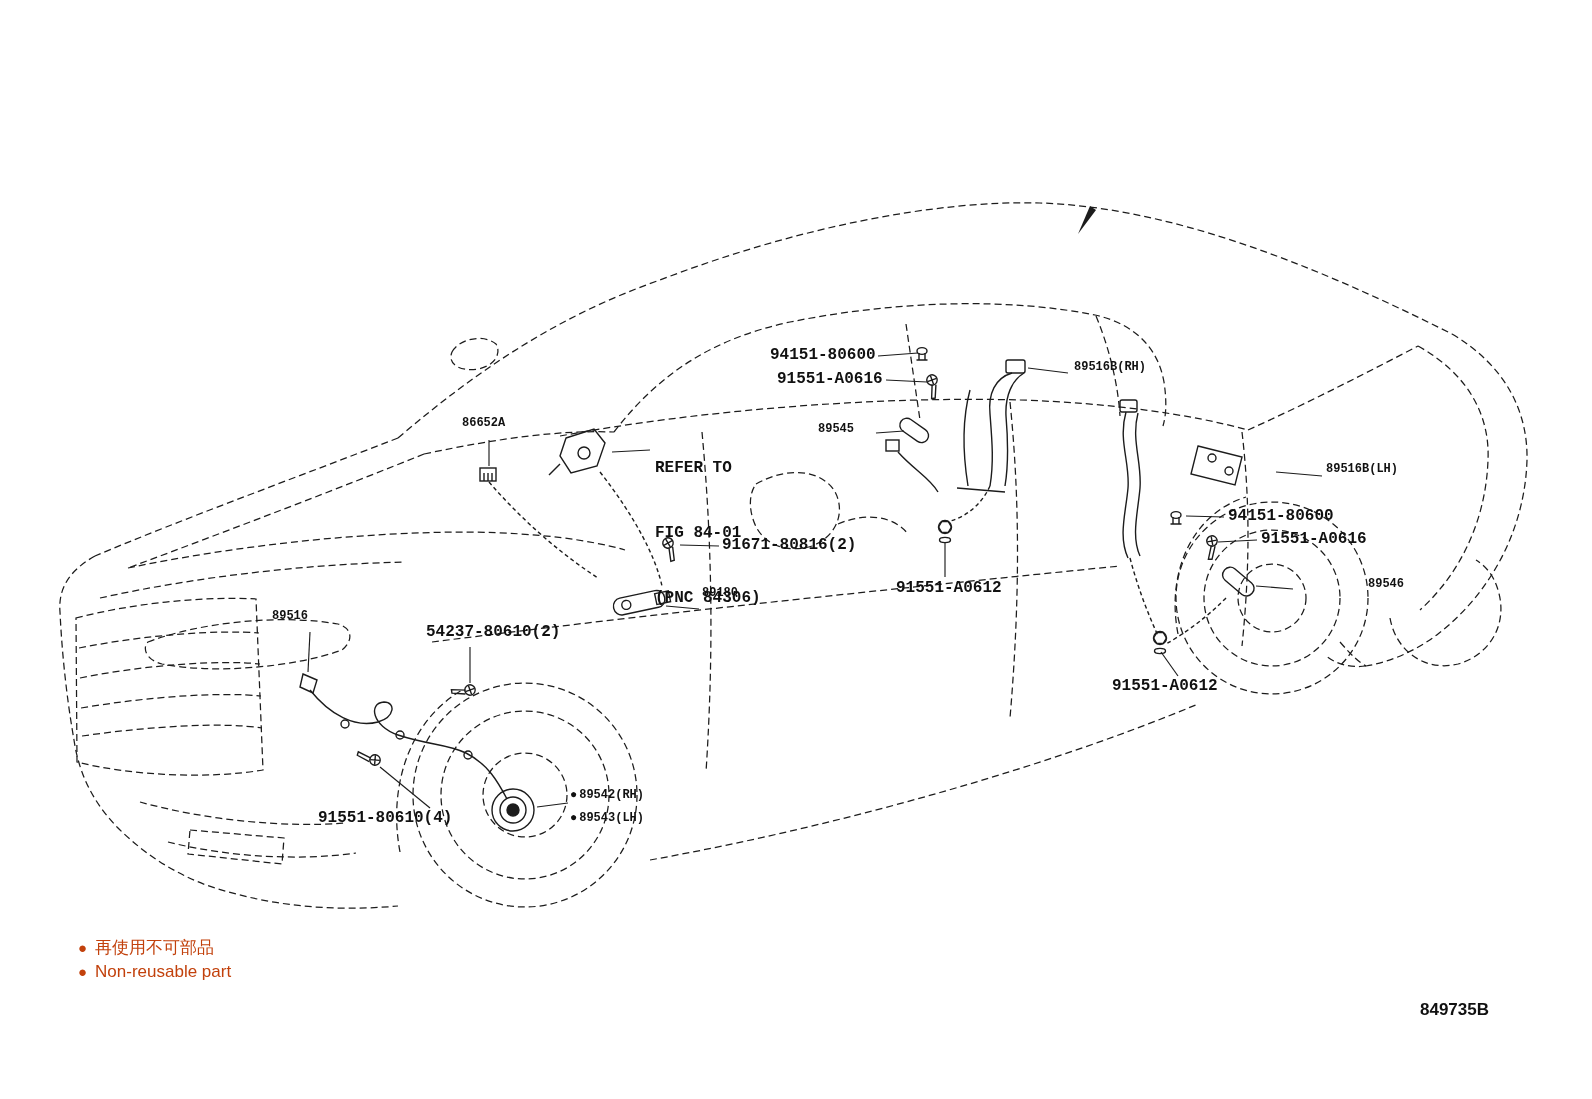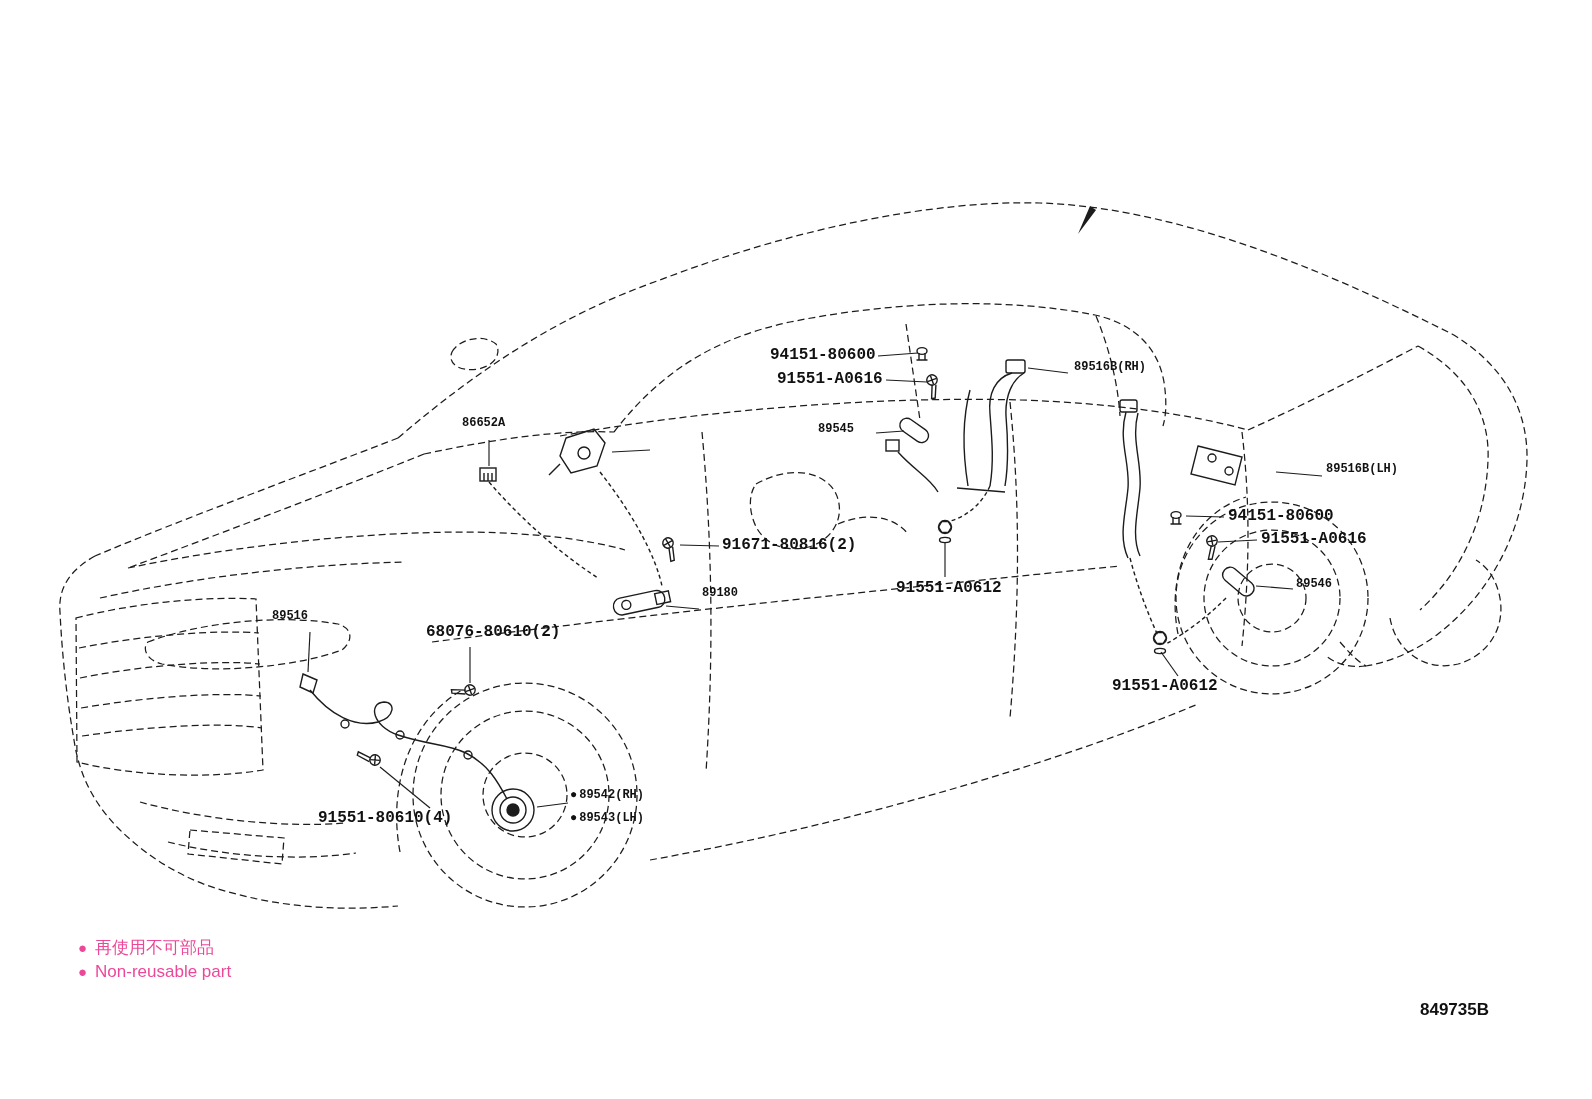--- a/index.html
+++ b/index.html
@@ -5,21 +5,21 @@
   html,body{margin:0;padding:0;background:#fff;}
   .stage{position:relative;width:1592px;height:1099px;background:#ffffff;overflow:hidden;
          font-family:"Liberation Mono","DejaVu Sans Mono",monospace;color:#111;}
   .stage svg{position:absolute;left:0;top:0;}
   .lbl{position:absolute;font-weight:bold;white-space:nowrap;line-height:1.05;color:#111;}
   .sm{font-size:16px;}
   .lg{font-size:12px;}
   .note{position:absolute;font-weight:bold;font-size:16px;line-height:1.35;white-space:pre;}
   .dot{display:inline-block;margin-right:2px;}
   .legend-row{position:absolute;font-family:"Liberation Sans","DejaVu Sans",sans-serif;
-              font-size:17px;color:#ec4899;white-space:nowrap;}
+              font-size:17px;color:#c2410c;white-space:nowrap;}
   .legend-row .dot{margin-right:8px;font-size:15px;}
   .jp{font-family:"Liberation Sans","DejaVu Sans",sans-serif;}
   .figcode{position:absolute;font-weight:bold;font-size:17px;
            font-family:"Liberation Sans","DejaVu Sans",sans-serif;}
   
   .car,.parts,.leaders{fill:none;stroke:#1c1c1c;}
   .car{stroke-width:1.25;}
   .parts{stroke-width:1.4;}
   .leaders{stroke-width:1.15;}
   .d{stroke-dasharray:7 4;}
@@ -214,35 +214,40 @@
 
   <div class="lbl sm" style="left:770px;top:347px">94151-80600</div>
   <div class="lbl sm" style="left:777px;top:371px">91551-A0616</div>
   <div class="lbl lg" style="left:1074px;top:361px">89516B(RH)</div>
   <div class="lbl lg" style="left:462px;top:417px">86652A</div>
   <div class="lbl lg" style="left:818px;top:423px">89545</div>
   <div class="lbl lg" style="left:1326px;top:463px">89516B(LH)</div>
   <div class="lbl sm" style="left:1228px;top:508px">94151-80600</div>
   <div class="lbl sm" style="left:1261px;top:531px">91551-A0616</div>
   <div class="lbl sm" style="left:722px;top:537px">91671-80816(2)</div>
-  <div class="lbl lg" style="left:1296px;top:578px">89546</div>
+  <div class="lbl lg" style="left:1368px;top:578px">89546</div>
   <div class="lbl sm" style="left:896px;top:580px">91551-A0612</div>
   <div class="lbl lg" style="left:702px;top:587px">89180</div>
   <div class="lbl lg" style="left:272px;top:610px">89516</div>
-  <div class="lbl sm" style="left:426px;top:624px">68076-80610(2)</div>
+  <div class="lbl sm" style="left:426px;top:624px">54237-80610(2)</div>
   <div class="lbl sm" style="left:1112px;top:678px">91551-A0612</div>
   <div class="lbl sm" style="left:318px;top:810px">91551-80610(4)</div>
 
   <div class="lbl lg" style="left:570px;top:789px">
     <span class="dot">●</span><span>89542(RH)</span>
   </div>
   <div class="lbl lg" style="left:570px;top:812px">
     <span class="dot">●</span><span>89543(LH)</span>
   </div>
 
+  <div class="note" style="left:655px;top:415px">
+    <div>REFER TO</div>
+    <div>FIG 84-01</div>
+    <div>(PNC 84306)</div>
+  </div>
 
   <div class="legend-row" style="left:78px;top:936px">
     <span class="dot">●</span><span class="jp">再使用不可部品</span>
   </div>
   <div class="legend-row" style="left:78px;top:962px">
     <span class="dot">●</span><span>Non-reusable part</span>
   </div>
 
   <div class="figcode" style="left:1420px;top:1000px">849735B</div>
 

